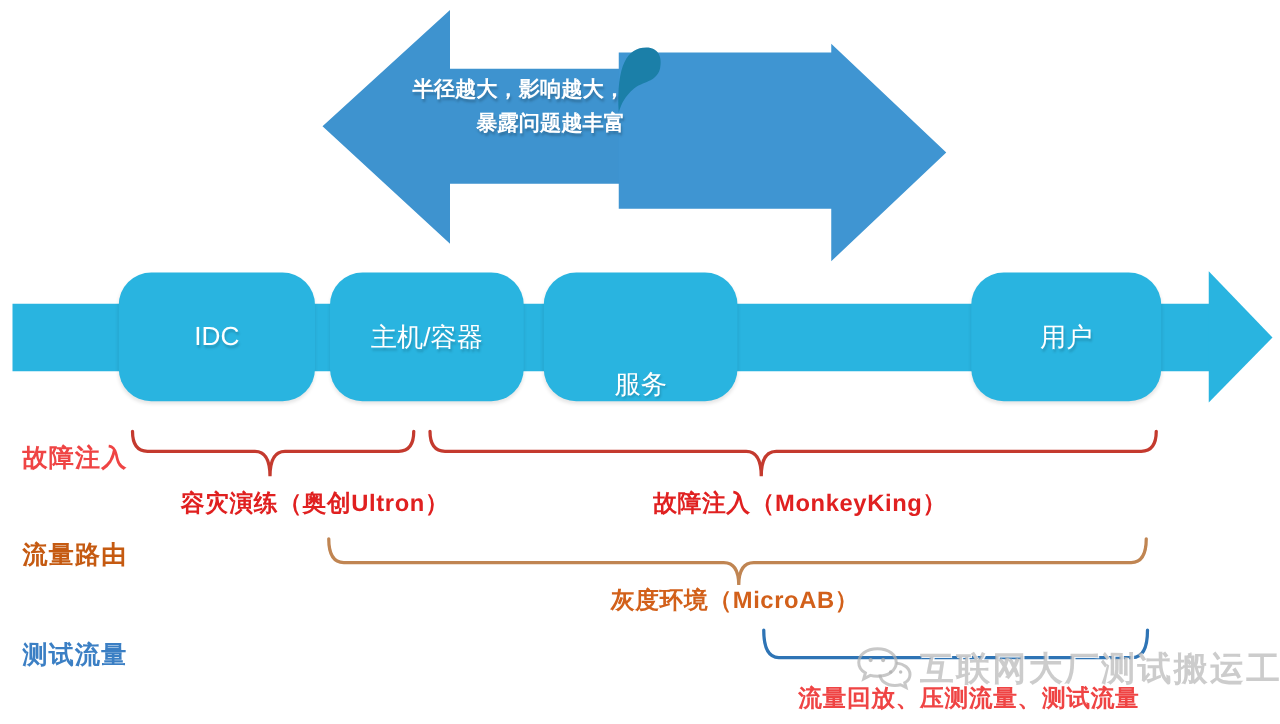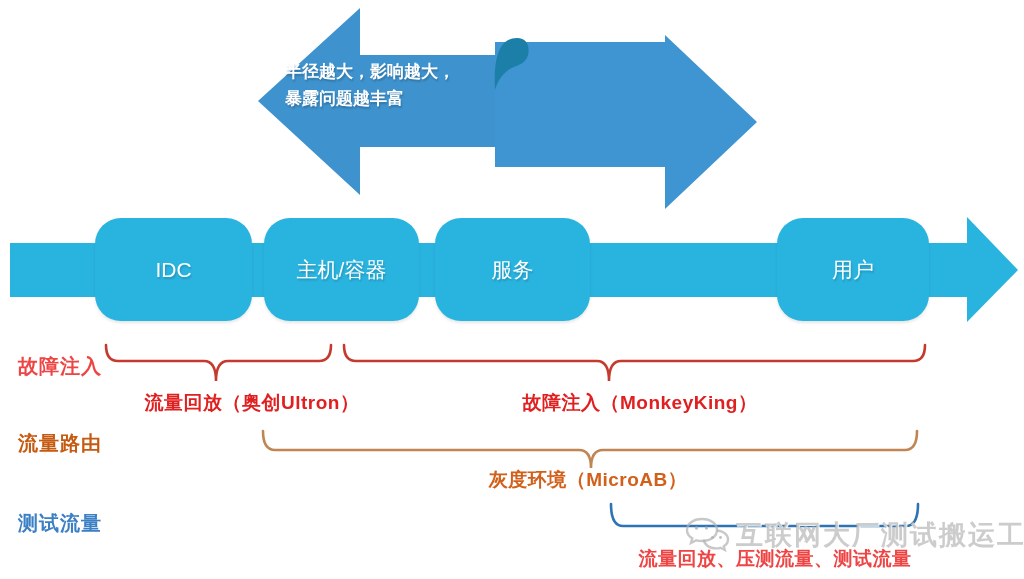--- a/index.html
+++ b/index.html
@@ -12,21 +12,21 @@
   .stage-box{
     position:absolute;top:218px;height:103px;background:#29b4e0;border-radius:26px;
     display:flex;align-items:center;justify-content:center;
     color:#ffffff;font-size:21px;font-weight:normal;
     text-shadow:1px 2px 2px rgba(0,0,0,0.18);
     box-shadow:0 2px 3px rgba(0,0,0,0.10);
   }
 
   .arrow-text{
     position:absolute;color:#ffffff;font-size:17px;font-weight:bold;
-    text-align:left;line-height:27px;text-shadow:1px 2px 2px rgba(0,0,0,0.22);
+    text-align:right;line-height:27px;text-shadow:1px 2px 2px rgba(0,0,0,0.22);
     z-index:3;
   }
 
   .row-label{
     position:absolute;left:18px;font-size:20px;font-weight:bold;letter-spacing:1px;
   }
   .row-fault{color:#ef4444;}
   .row-route{color:#c55a11;}
   .row-isolation{color:#3b7fc4;}
 
@@ -77,32 +77,32 @@
     <div>半径越大，影响越大，</div>
     <div>暴露问题越丰富</div>
   </div>
 
   <div class="stage-box" style="left:95px;width:157px;">
     <span>IDC</span>
   </div>
   <div class="stage-box" style="left:264px;width:155px;">
     <span>主机/容器</span>
   </div>
-  <div class="stage-box" style="left:435px;width:155px;">
+  <div class="stage-box" style="left:435px;width:155px;align-items:flex-end;">
     <span>服务</span>
   </div>
   <div class="stage-box" style="left:777px;width:152px;">
     <span>用户</span>
   </div>
 
   <div class="row-label row-fault" style="top:353px;">故障注入</div>
   <div class="row-label row-route" style="top:430px;">流量路由</div>
   <div class="row-label row-isolation" style="top:510px;">测试流量</div>
 
-  <div class="annotation ann-red" style="left:112px;top:390px;width:280px;">流量回放（奥创Ultron）</div>
+  <div class="annotation ann-red" style="left:112px;top:390px;width:280px;">容灾演练（奥创Ultron）</div>
   <div class="annotation ann-red" style="left:500px;top:390px;width:280px;">故障注入（MonkeyKing）</div>
   <div class="annotation ann-orange" style="left:448px;top:467px;width:280px;">灰度环境（MicroAB）</div>
   <div class="annotation ann-blue" style="left:635px;top:546px;width:280px;">流量回放、压测流量、测试流量</div>
 
   <div class="watermark">
     <svg width="46" height="38" viewBox="0 0 46 38">
       <g fill="none" stroke="rgba(176,176,176,0.7)" stroke-width="2.4">
         <path d="M18,3 C9,3 3,8 3,14 C3,17.5 5,20.5 8.3,22.3 L7,27 L12.3,24.3 C14,24.8 16,25 18,25 C27,25 33,20 33,14 C33,8 27,3 18,3 Z"></path>
         <path d="M33,14.5 C39.5,15 44,18.8 44,23.5 C44,26.3 42.4,28.7 39.8,30.2 L40.8,34 L36.5,31.8 C35.2,32.2 33.6,32.4 32,32.4 C25,32.4 20,28.4 20,23.5"></path>
       </g>

